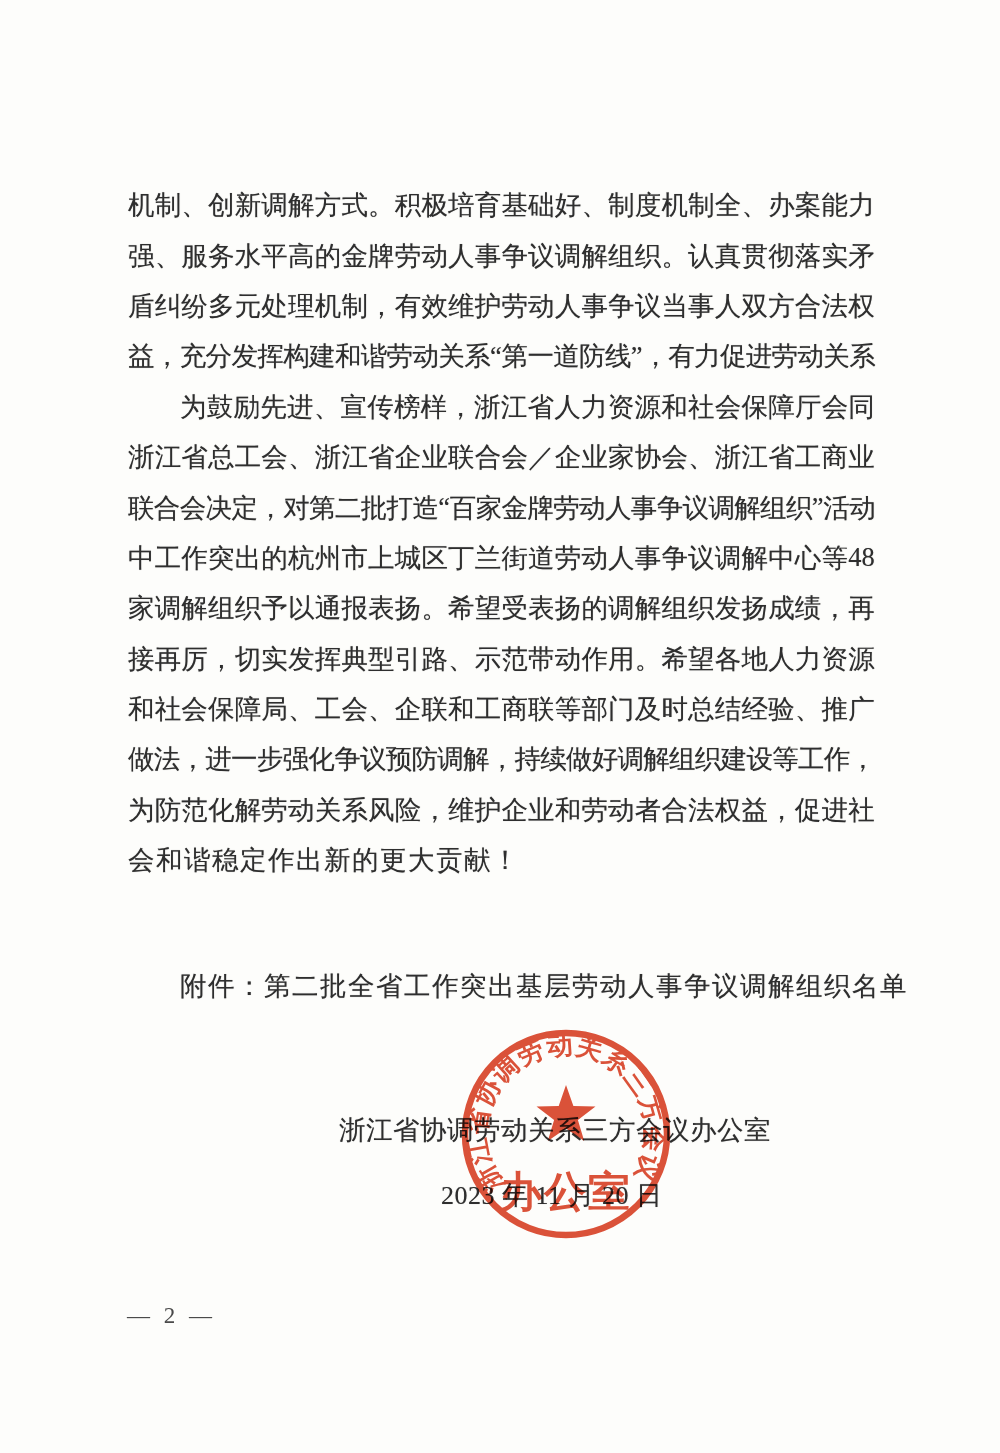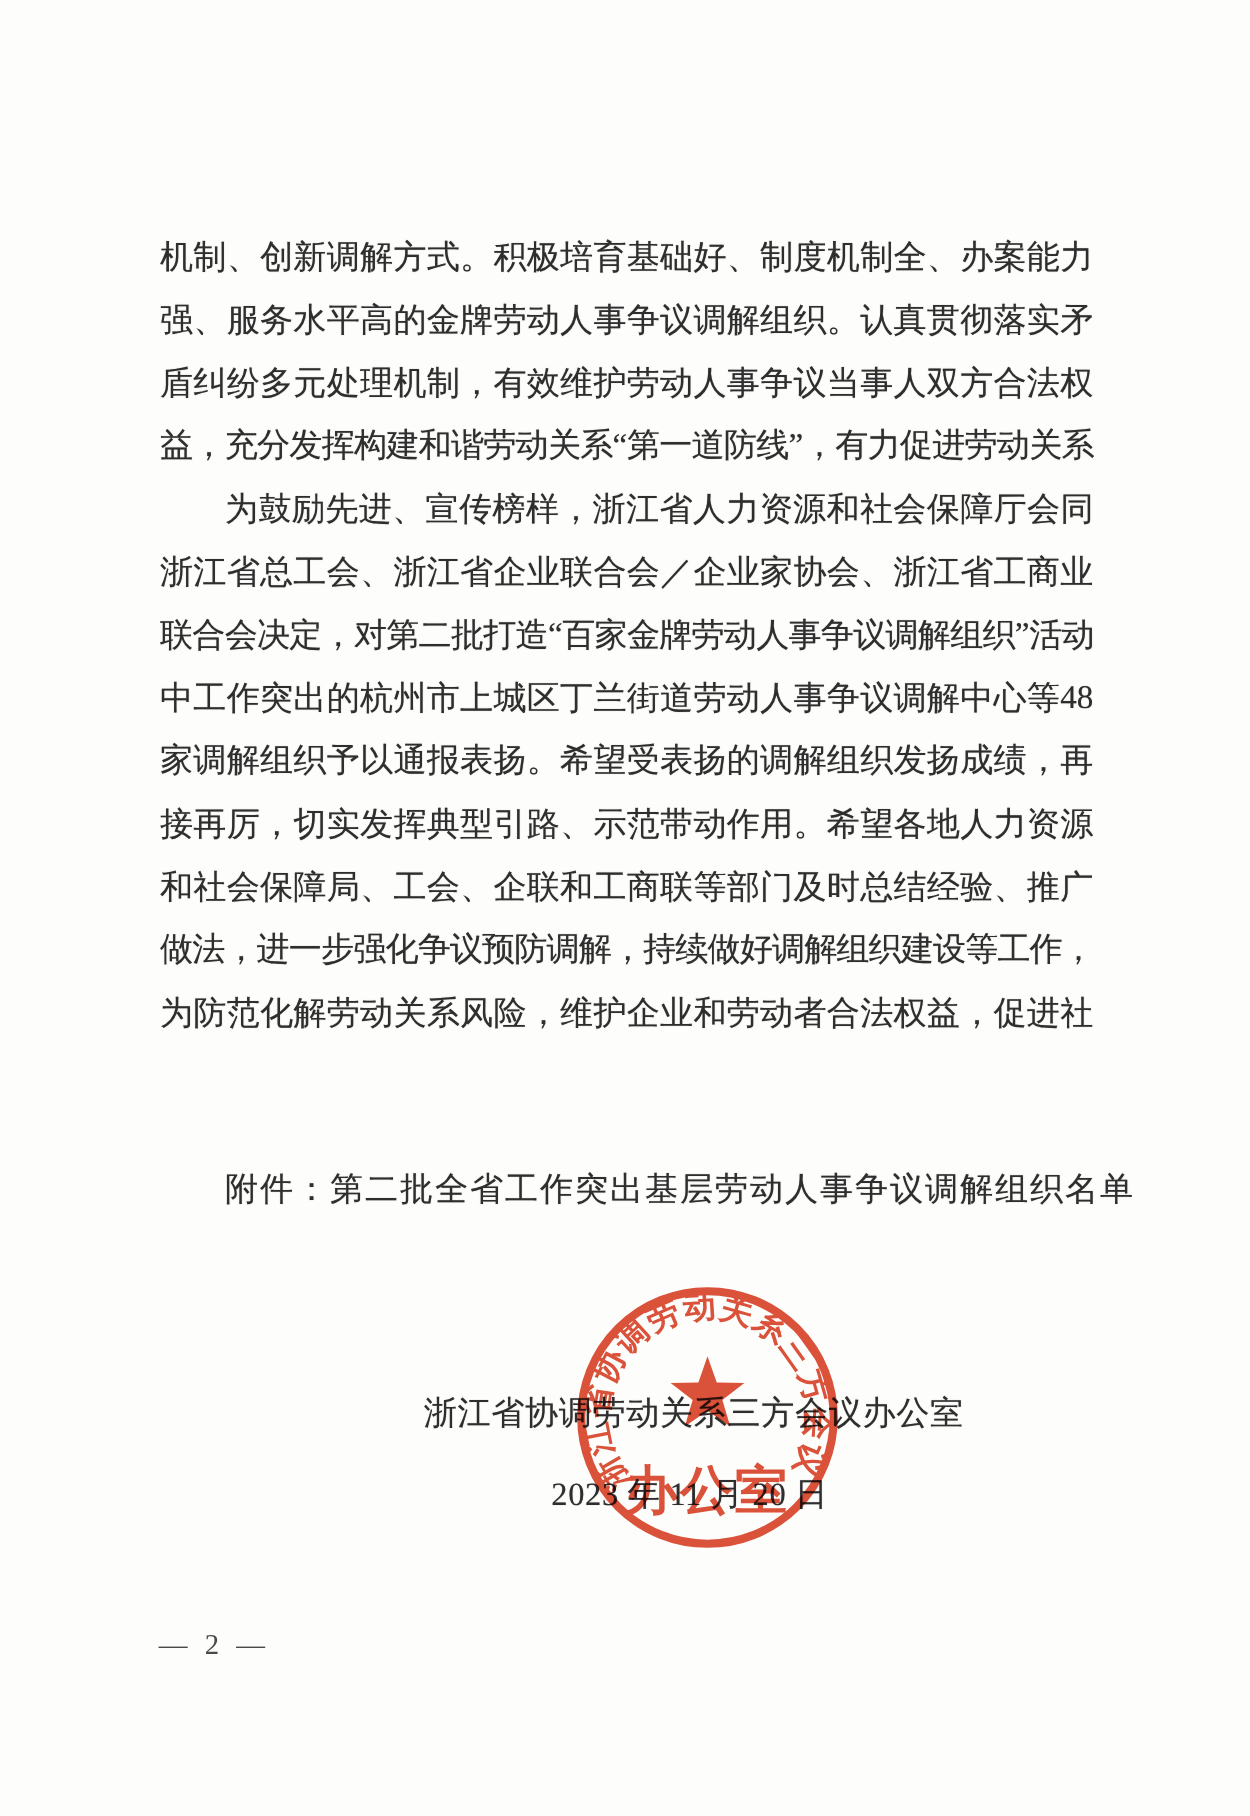--- a/index.html
+++ b/index.html
@@ -36,21 +36,21 @@
   .tline.plain {
     display: block;
     line-height: 50.4px;
     letter-spacing: 1.5px;
   }
   .tline.ind { padding-left: 52px; }
   
   .attachment {
     position: absolute;
     left: 128px;
-    top: 926px;
+    top: 961px;
     width: 800px;
     height: 50px;
     line-height: 50px;
     padding-left: 52px;
     font-size: 26.5px;
     letter-spacing: 1.5px;
     text-shadow: 0 0 0.8px rgba(40,40,40,0.45);
   }
   
   .signature {
@@ -486,20 +486,21 @@
         <span>者</span>
         <span>合</span>
         <span>法</span>
         <span>权</span>
         <span>益</span>
         <span>，</span>
         <span>促</span>
         <span>进</span>
         <span>社</span>
       </div>
+      <div class="tline plain">会和谐稳定作出新的更大贡献！</div>
     </div>
 
   <div class="attachment">附件：第二批全省工作突出基层劳动人事争议调解组织名单</div>
 
   <div class="signature">浙江省协调劳动关系三方会议办公室</div>
 
   <div class="sig-date">2023 年 11 月 20 日</div>
 
   <svg class="seal" viewBox="0 0 216 216" aria-hidden="true">
     <defs>

